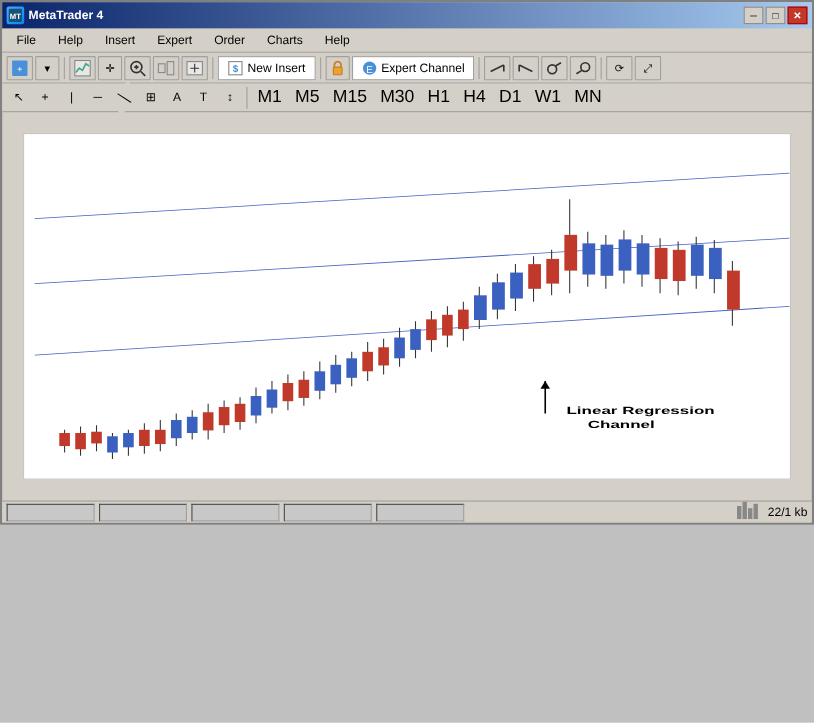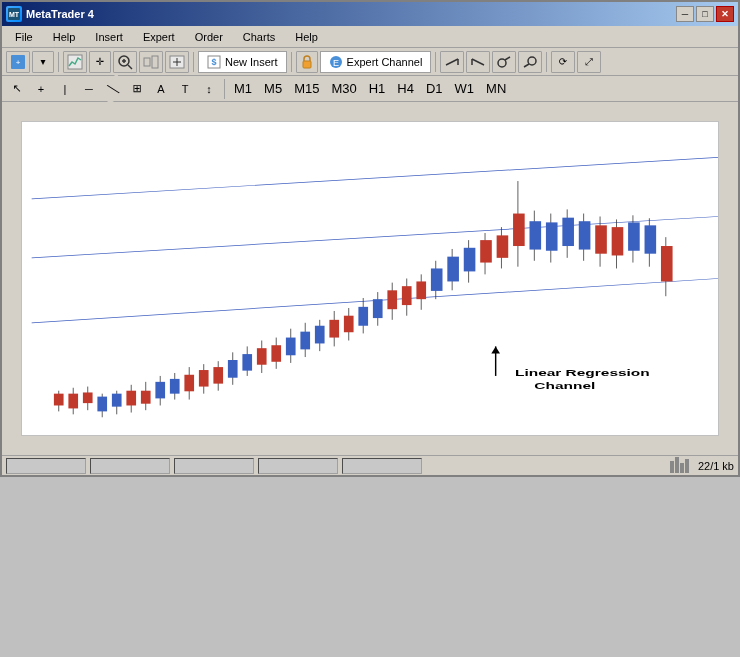--- a/index.html
+++ b/index.html
@@ -145,21 +145,21 @@
     .tf-btn {
       height: 20px;
       min-width: 20px;
       padding: 0 4px;
       background: #d4d0c8;
       border: 1px solid transparent;
       display: flex;
       align-items: center;
       justify-content: center;
       cursor: pointer;
-      font-size: 13px;
+      font-size: 16px;
     }
 
     
     .status-bar {
       height: 20px;
       background: #d4d0c8;
       display: flex;
       align-items: center;
       padding: 0 4px;
       border-top: 1px solid #a0a0a0;

